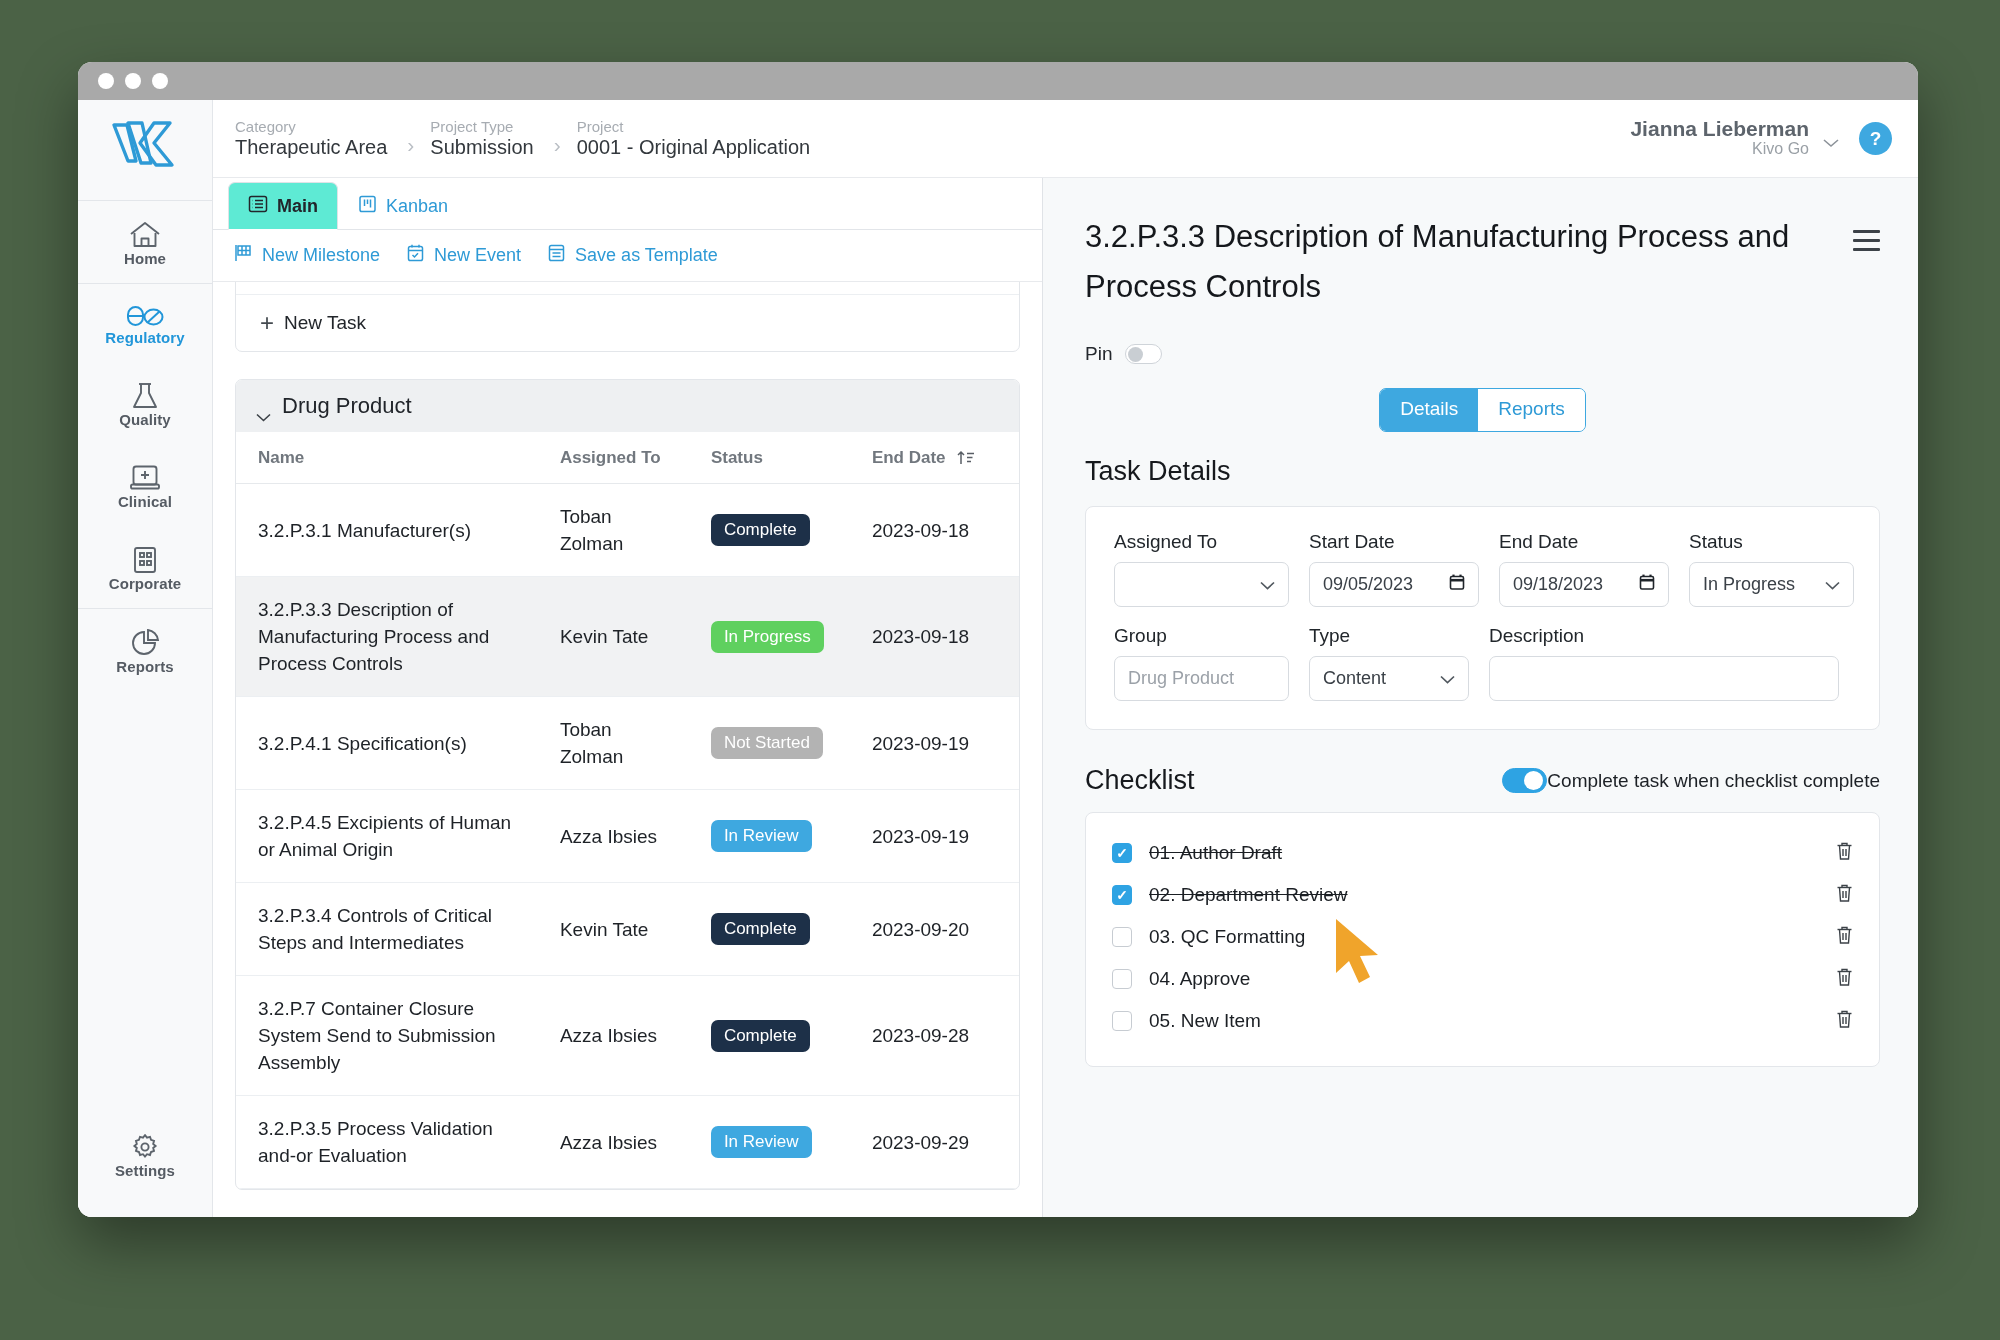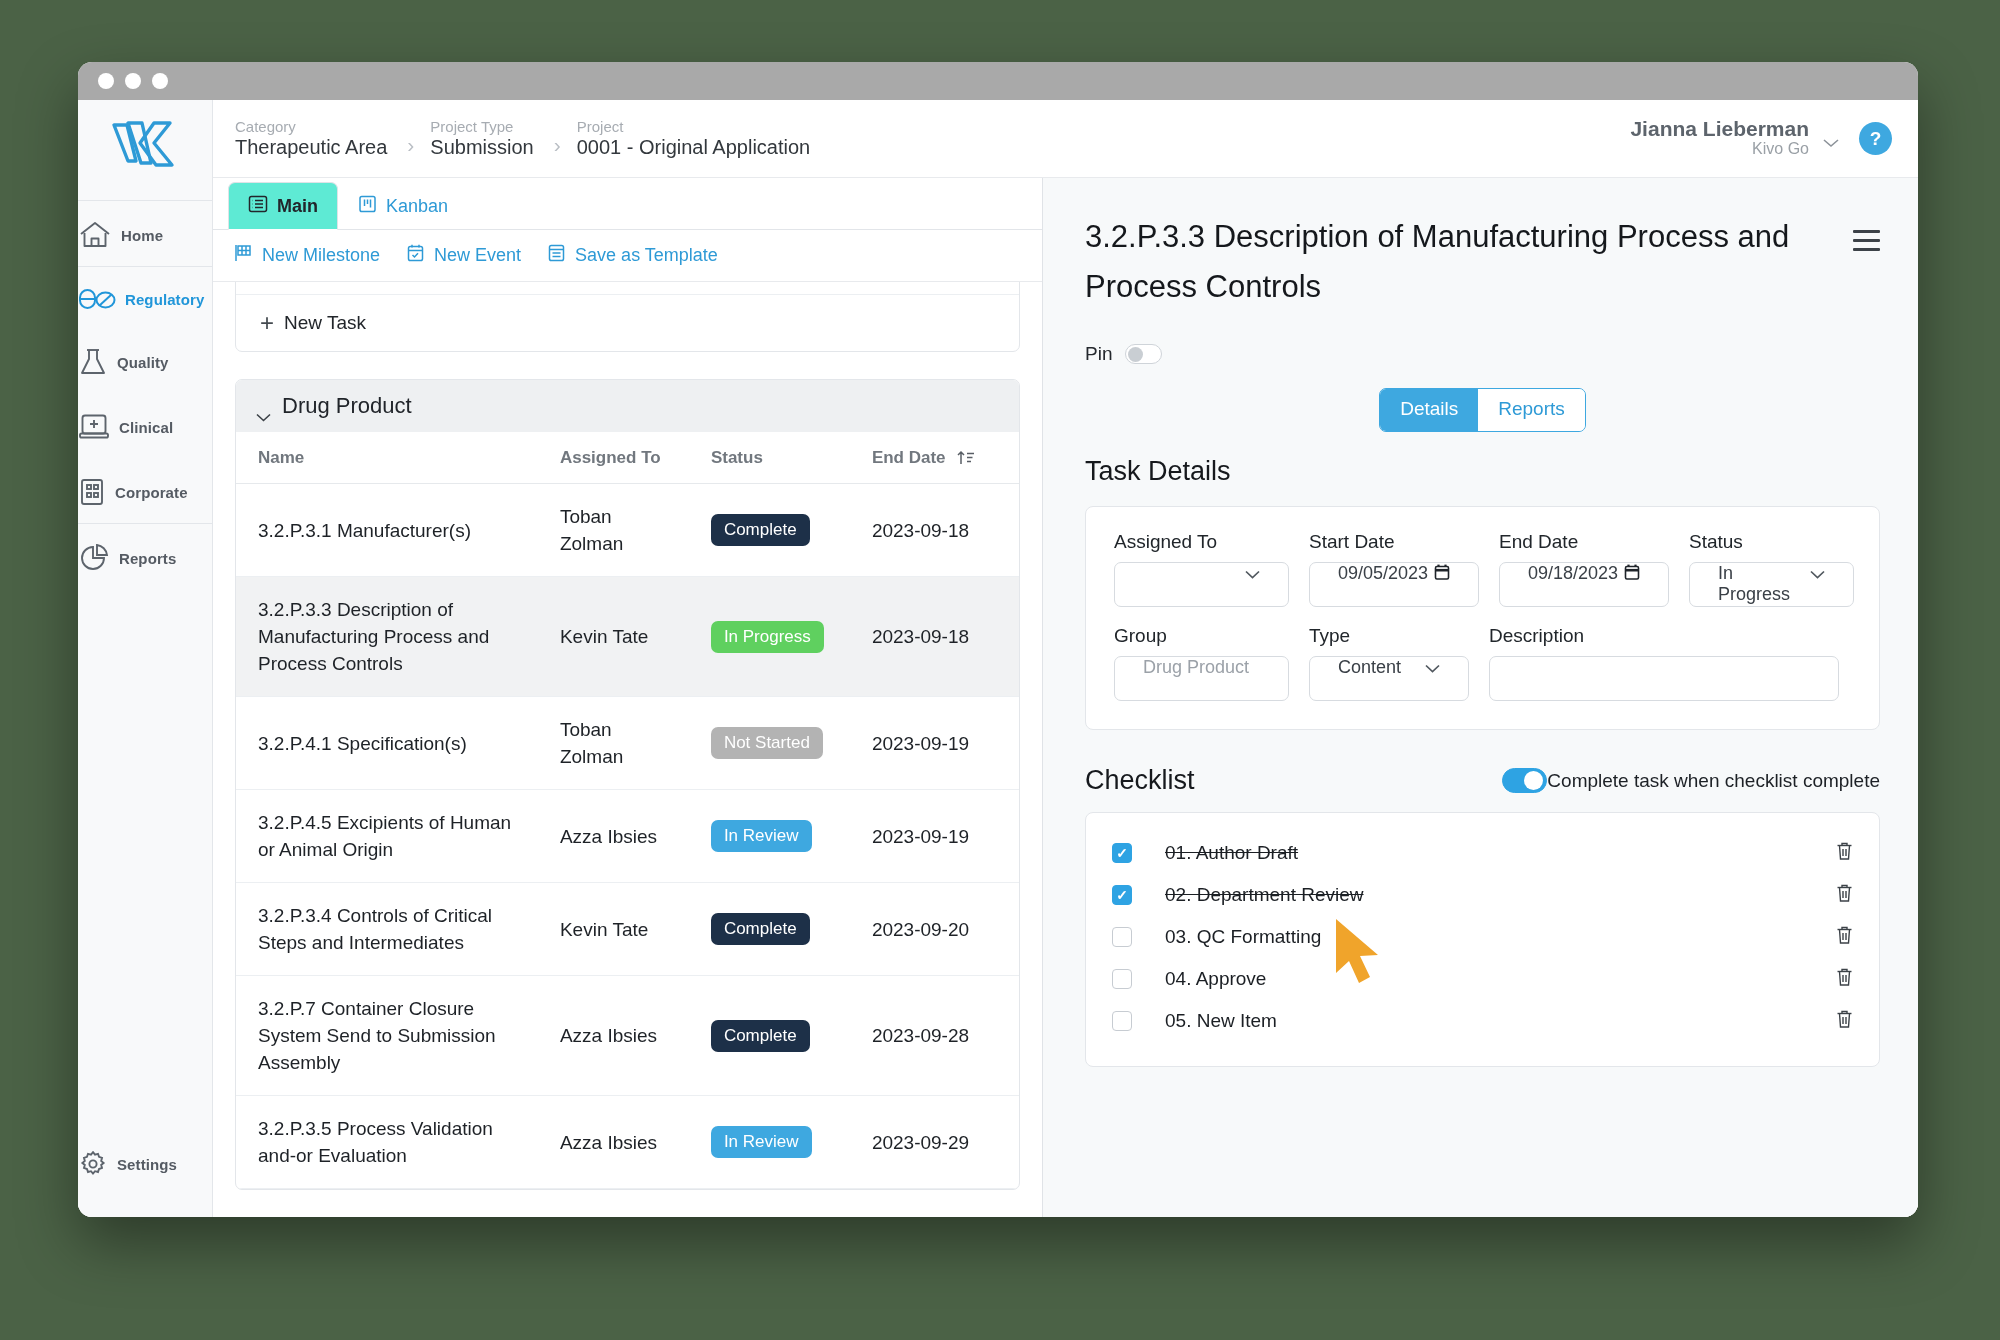--- a/index.html
+++ b/index.html
@@ -40,22 +40,22 @@
     align-items: center;
     padding-top: 14px;
     position: relative;
   }
   .logo { width: 74px; height: 60px; margin-bottom: 26px; display:flex; align-items:center; justify-content:center;}
   .rail-sep { width: 100%; height: 1px; background: #e3e6ea; }
   .rail-group { width: 100%; display: flex; flex-direction: column; align-items: center; }
   .rail-item {
     width: 100%;
     padding: 19px 0 16px;
-    display: flex; 
-    align-items: center; gap: 9px;
+    display: flex; flex-direction: column;
+    align-items: center; 
     cursor: pointer;
     text-align: center;
   }
   .rail-item .lbl { font-size: 15px; color: #555b63; font-weight: 700; letter-spacing:.1px;}
   .rail-item.active .lbl { color: #2196d9; }
   .rail-item svg { display: block; }
   .rail-settings { position: absolute; bottom: 22px; left: 0; width: 100%; }
 
   
   .center { flex: 1; display: flex; flex-direction: column; min-width: 0; background: #fff; }
@@ -204,36 +204,36 @@
   .card {
     background: #fff; border: 1px solid #e3e6ea; border-radius: 8px;
     margin-top: 19px; padding: 24px 28px 28px;
   }
   .frow { display: flex; gap: 20px; }
   .frow + .frow { margin-top: 18px; }
   .fld { display: flex; flex-direction: column; gap: 9px; }
   .fld label { font-size: 19px; color: #21262b; }
   .ctl {
     height: 45px; border: 1px solid #d7dbe0; border-radius: 7px;
-    background: #fff; display: flex; 
-    padding: 0 28px; font-size: 18px; color: #3a4047;
+    background: #fff; display: flex; align-items: center;
+    padding: 0 13px; font-size: 18px; color: #3a4047;
     justify-content: space-between;
   }
   .ctl.ph { color: #9ba1a8; }
   .w-assigned { width: 175px; } .w-date { width: 170px; }
   .w-status   { width: 165px; } .w-group { width: 175px; }
   .w-type     { width: 160px; } .w-desc  { width: 350px; flex: 1;}
 
   .checkhead { display: flex; align-items: center; margin-top: 35px; }
   .checkhead .sec-title { margin-top: 0; }
   .chk-toggle-wrap { margin-left: auto; display: flex; align-items: center; gap: 0; }
   .chk-toggle-lab { font-size: 19px; color: #1d2126; }
 
   .chk-card { background:#fff; border: 1px solid #e3e6ea; border-radius: 8px; margin-top: 16px; padding: 19px 26px 24px; }
-  .chk-item { display: flex; align-items: center; gap: 33px; padding: 9px 0; }
+  .chk-item { display: flex; align-items: center; gap: 17px; padding: 9px 0; }
   .cbox {
     width: 20px; height: 20px; border-radius: 4px;
     border: 1px solid #c7ccd2; background: #fff; flex: 0 0 auto;
     display: flex; align-items: center; justify-content: center;
   }
   .cbox.checked { background: #2ea3e3; border-color: #2ea3e3; }
   .cbox.checked::after { content: "✓"; color: #fff; font-size: 14px; line-height: 14px; font-weight: 700;}
   .chk-label { font-size: 19px; color: #1b1f24; }
   .chk-item.done .chk-label { text-decoration: line-through; }
   .trash { margin-left: auto; cursor: pointer; }

